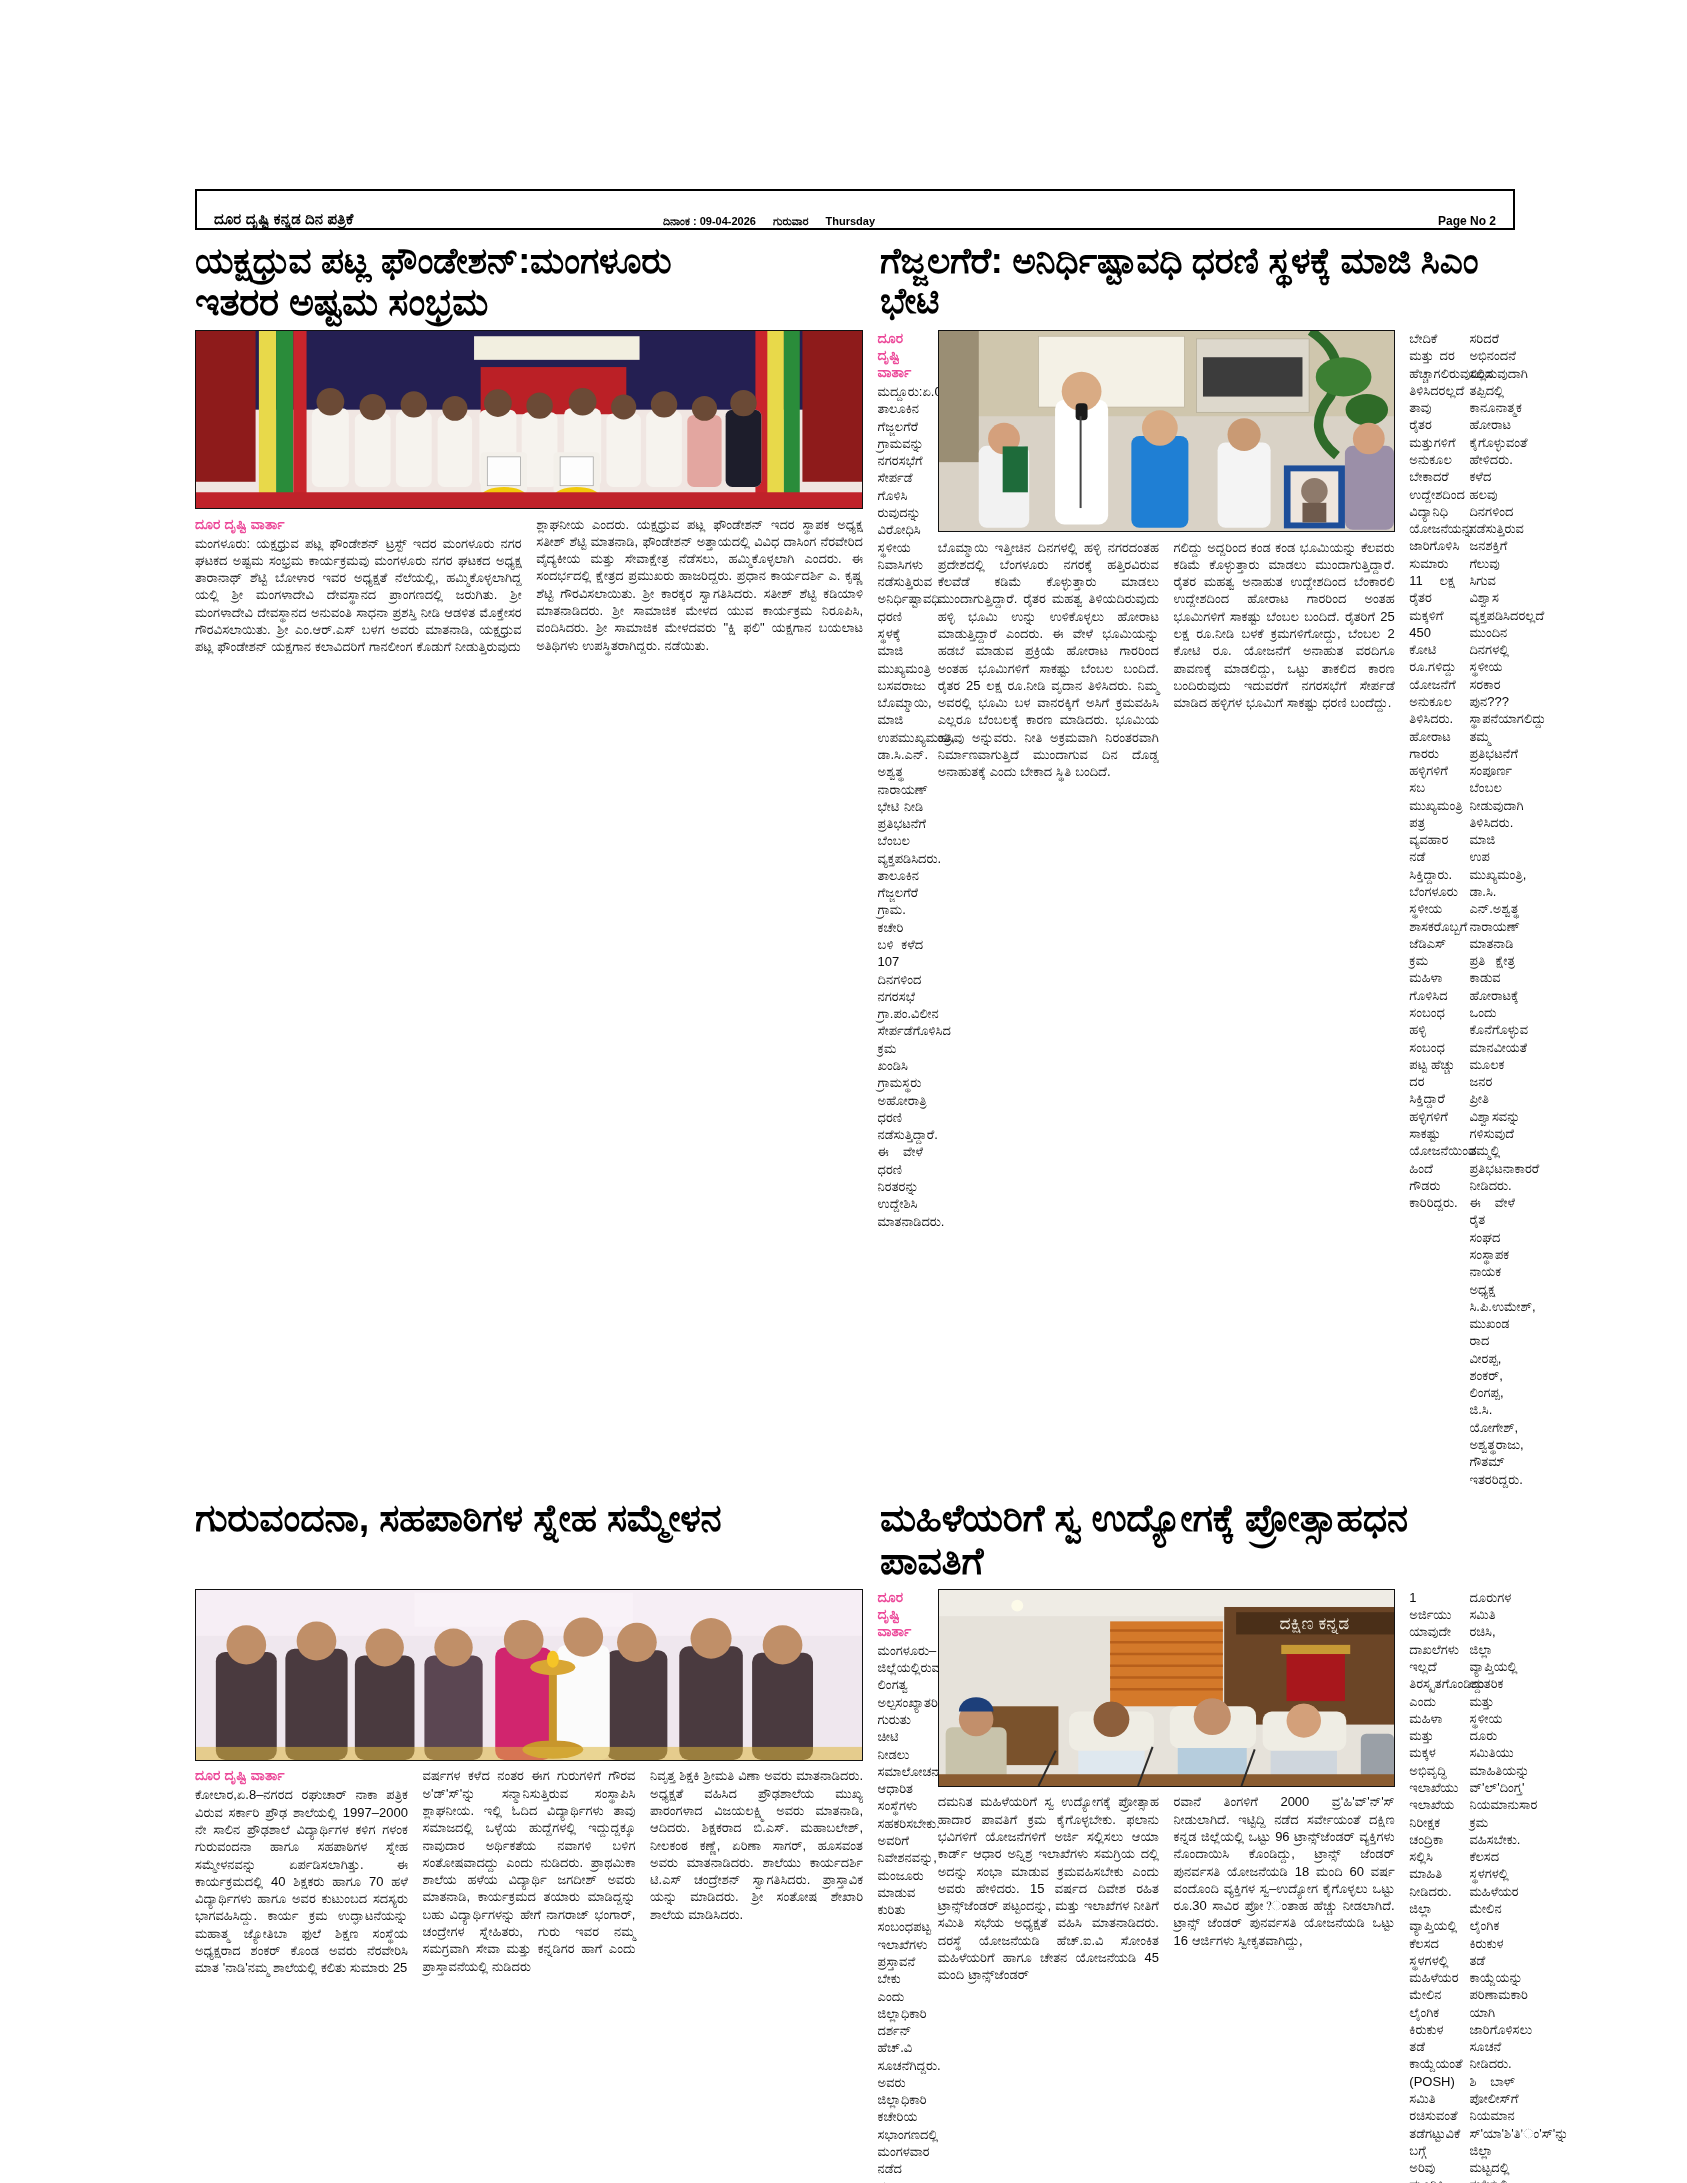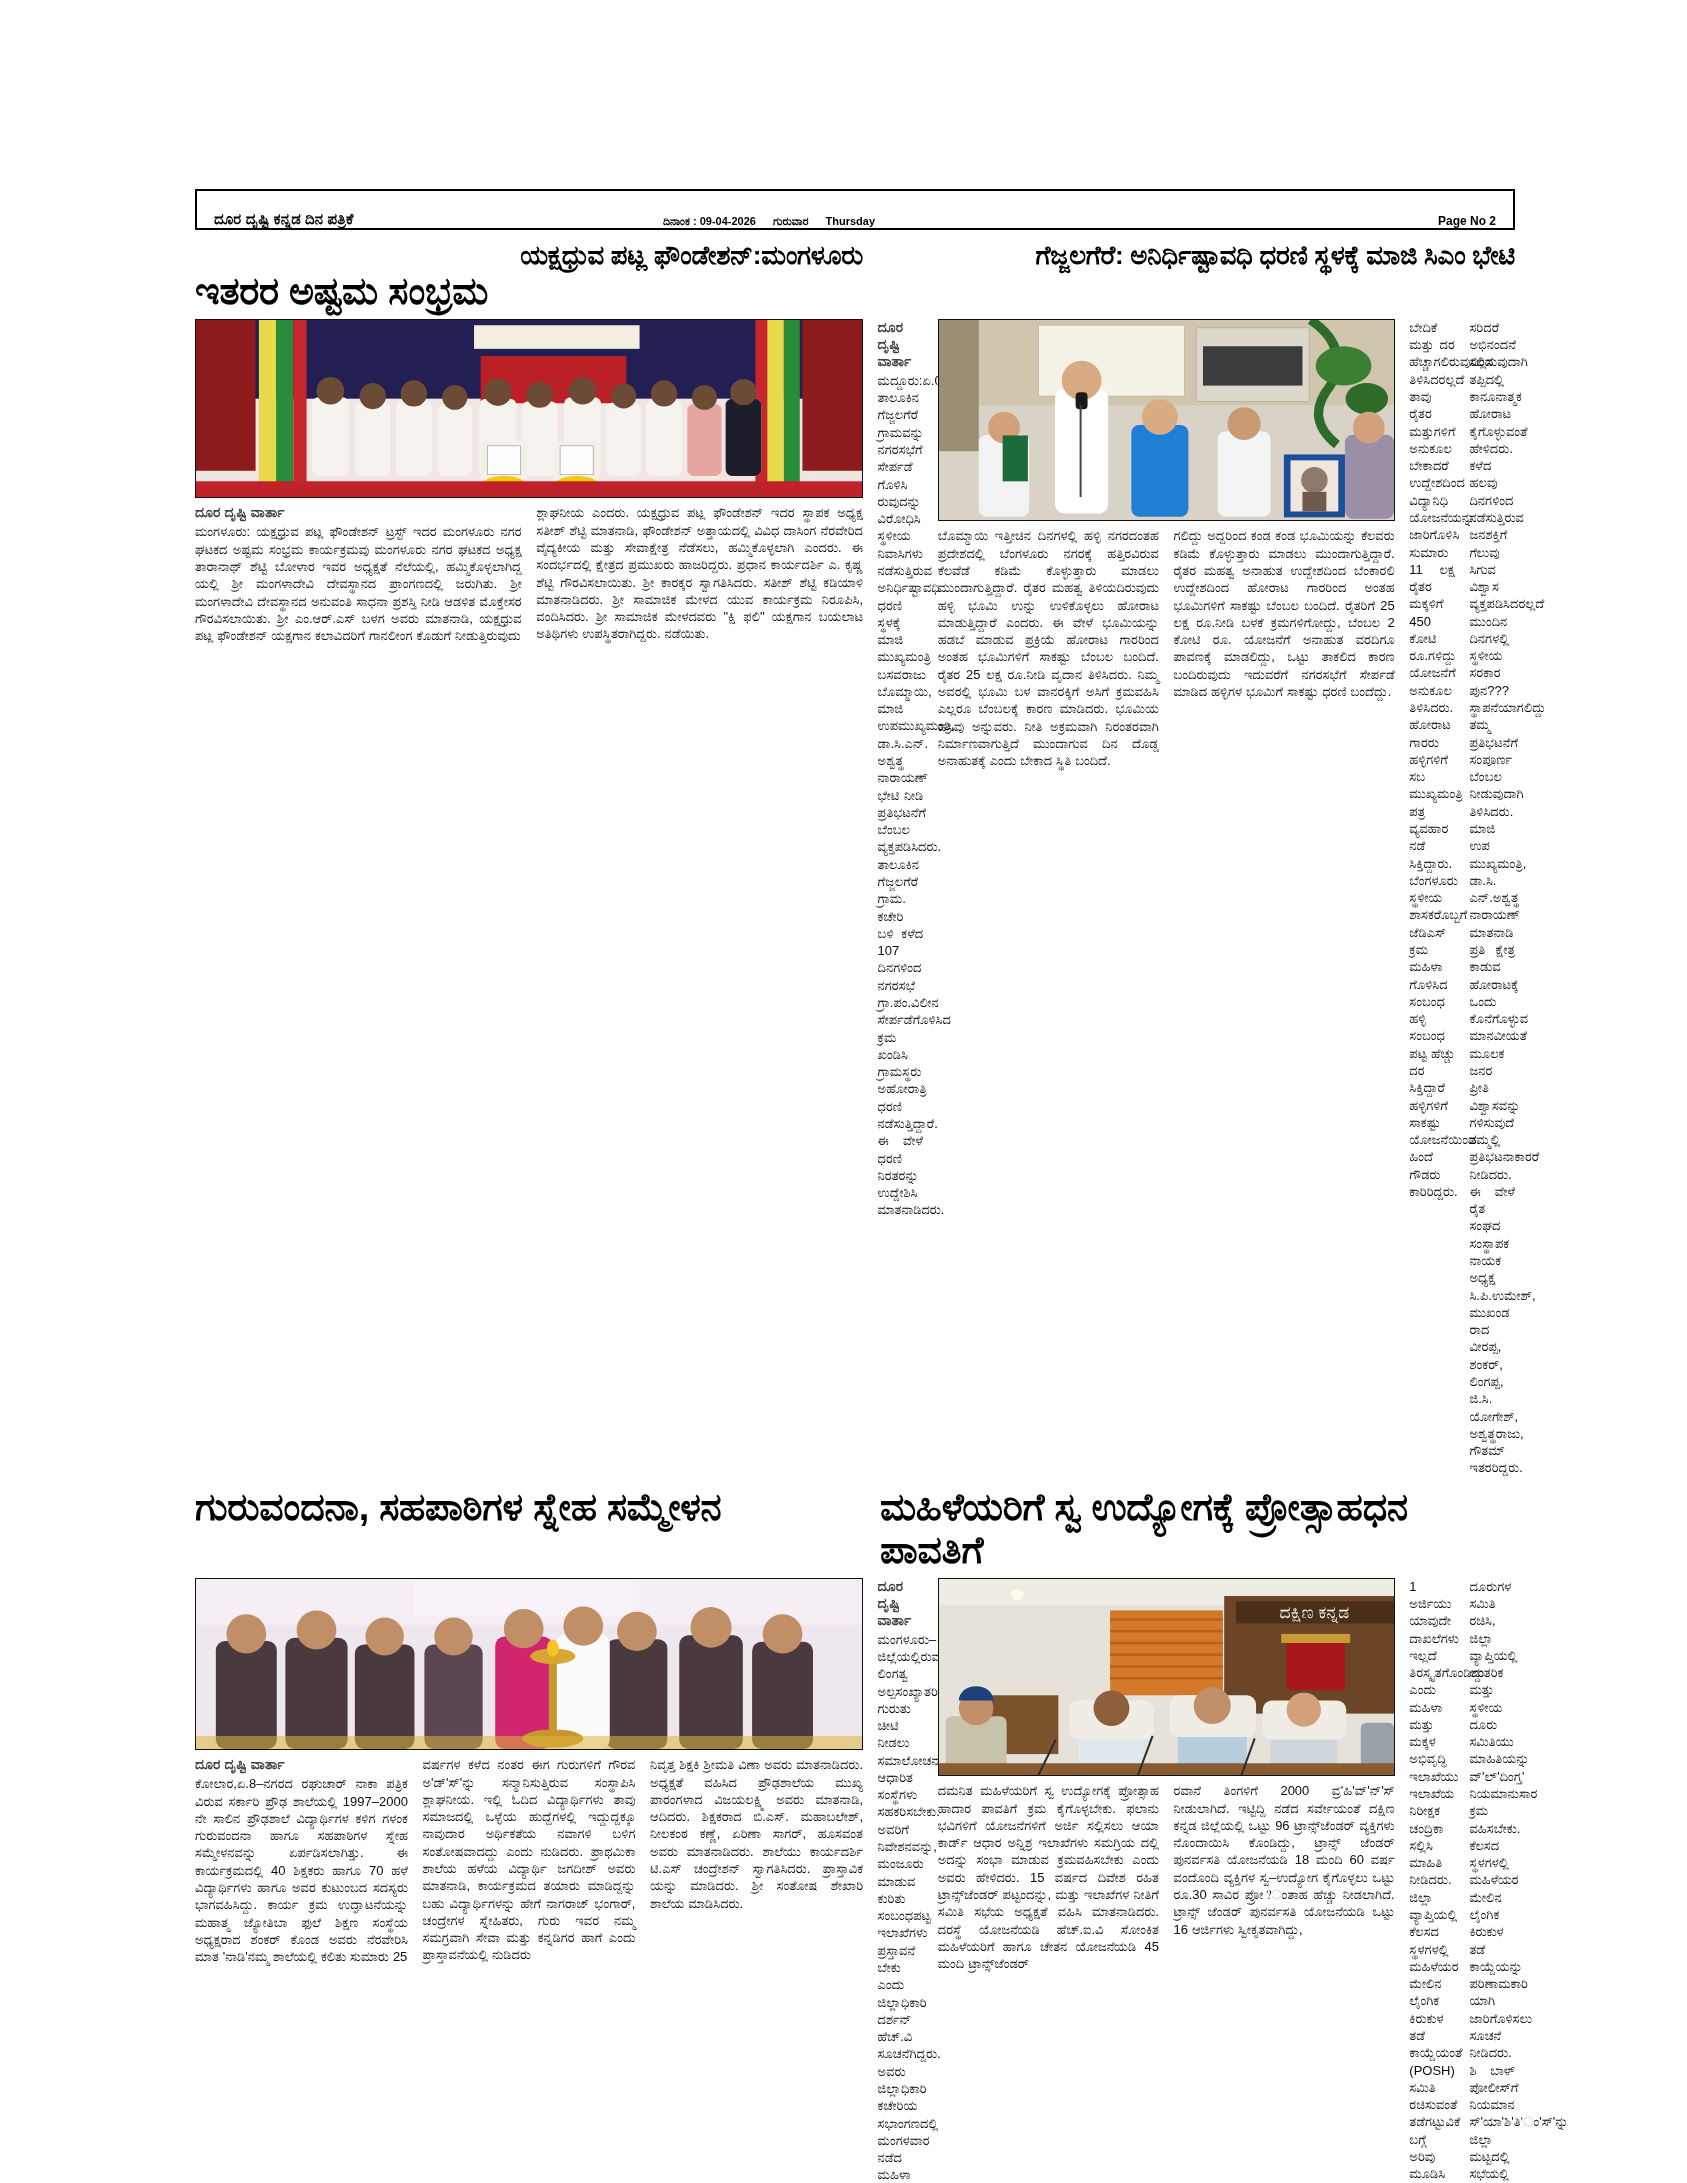--- a/index.html
+++ b/index.html
@@ -33,21 +33,21 @@
   .mh-right  { flex: 0 0 auto; font-size: 12px; font-weight: 700; text-align: right; width: 152px;}
 
   
   .hl {
     font-weight: 700;
     line-height: 1.12;
     letter-spacing: -0.3px;
     color: #000;
   }
   .hl-xl  { font-size: 38px; }
-  .hl-lg  { font-size: 26px; text-align: right; }
+  .hl-lg  { font-size: 36px; }
   .hl-md  { font-size: 38px; }
 
   .topband { display: flex; gap: 17px; align-items: flex-start; }
   .topband .tb-left  { width: 668px; }
   .topband .tb-right { flex: 1; }
 
   
   .cols { display: flex; gap: 14.6px; }
   .col  { flex: 1 1 0; min-width: 0; }
 
@@ -55,21 +55,21 @@
     font-size: 13px;
     line-height: 1.33;
     text-align: justify;
     text-justify: inter-word;
     word-spacing: 0.3px;
     color: #0a0a0a;
     hyphens: none;
   }
 
   .byline {
-    color: #404040;
+    color: #ec4899;
     font-weight: 700;
     font-size: 14px;
     margin: 0 0 2px 0;
     letter-spacing: 0.1px;
   }
 
   
   .photo {
     border: 1.3px solid #111;
     background: #f97316;

